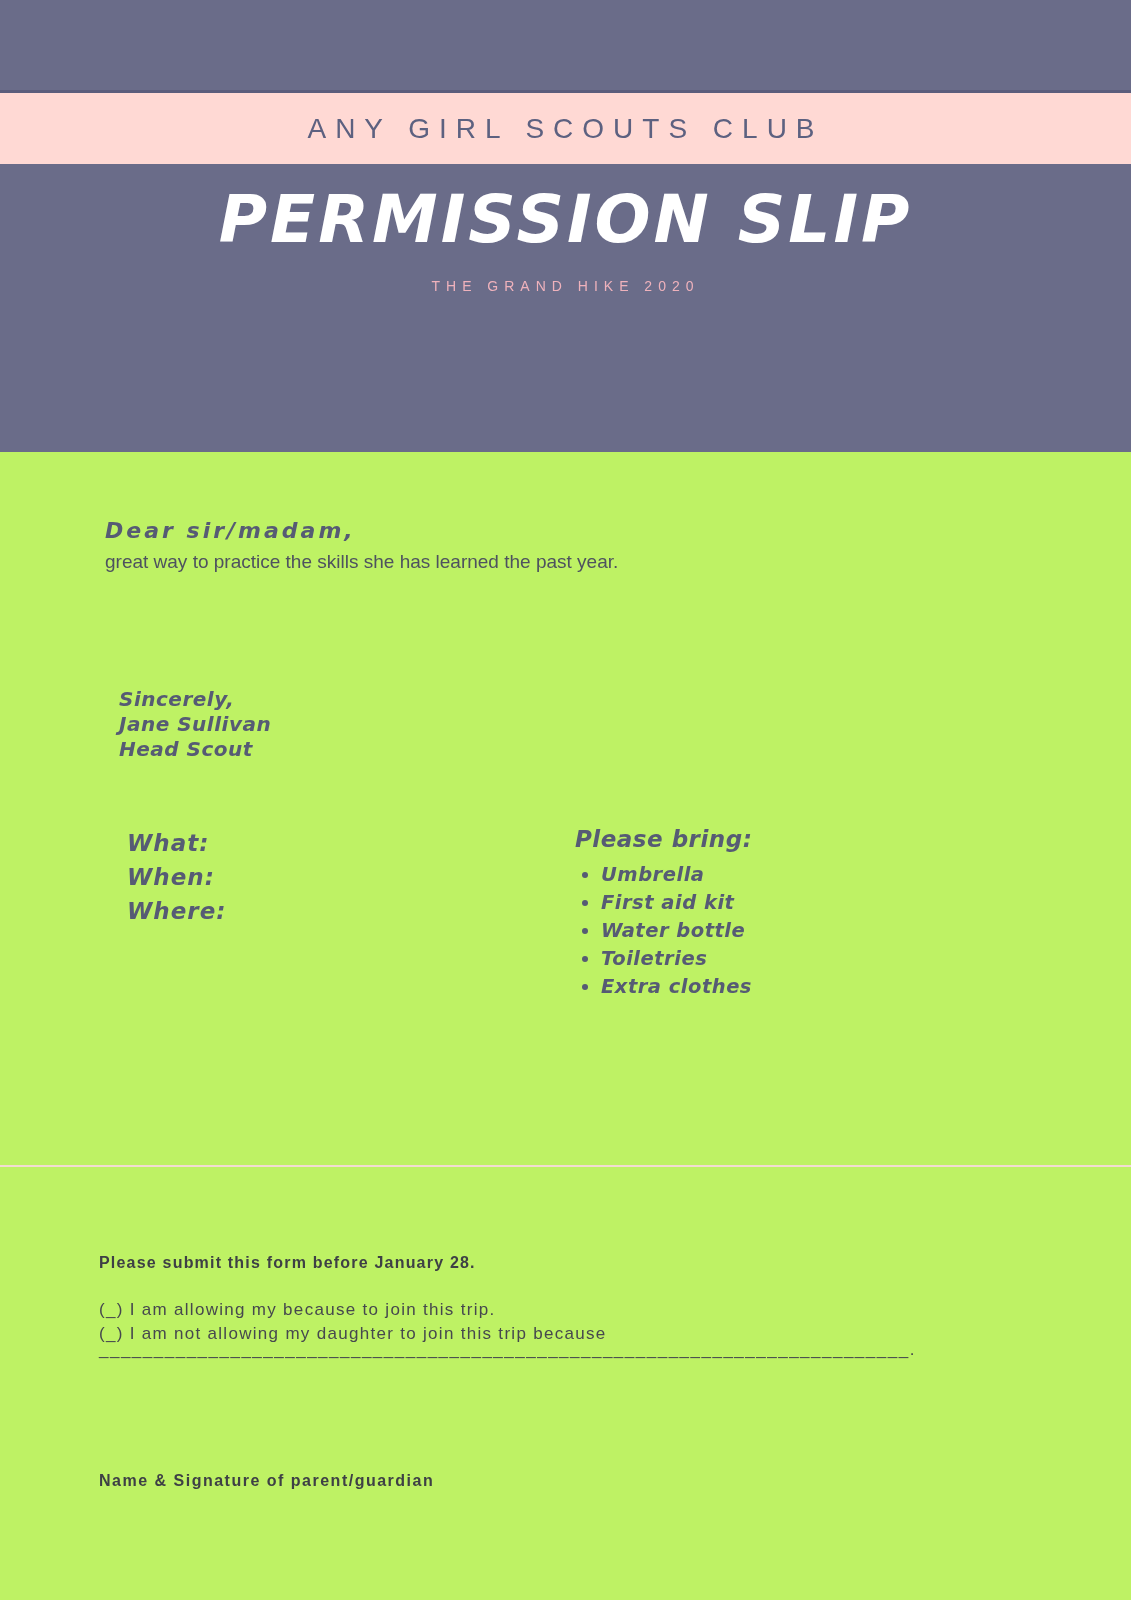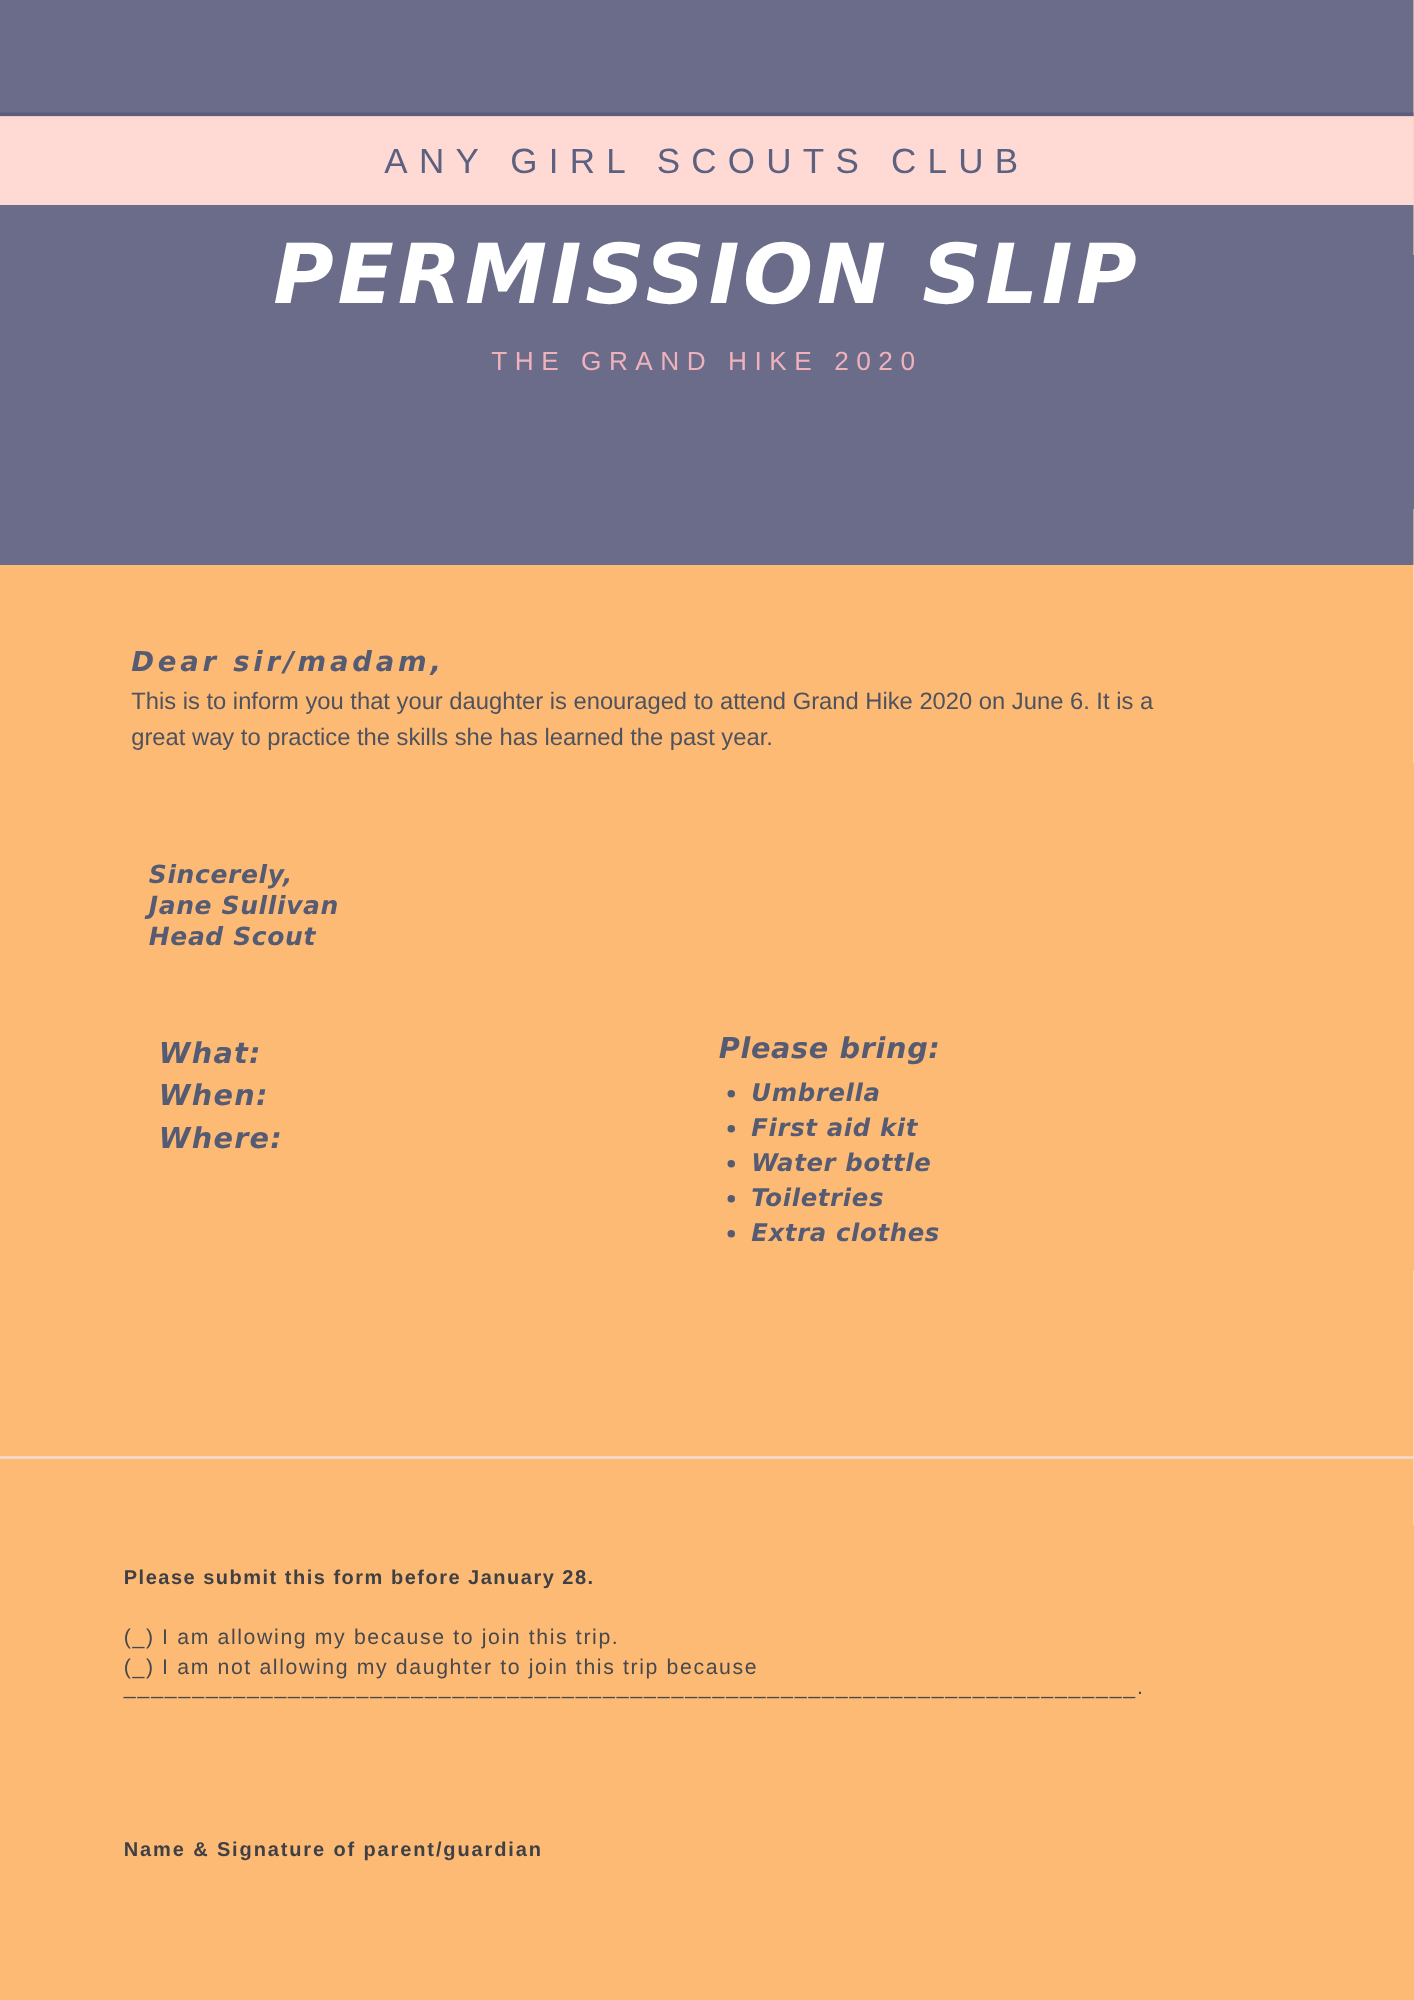--- a/index.html
+++ b/index.html
@@ -3,21 +3,21 @@
 <meta charset="utf-8">
 <style>
   * { margin: 0; padding: 0; box-sizing: border-box; }
   html, body { background: #ffffff; }
   body { font-family: "Liberation Sans", sans-serif; }
 
   .page {
     position: relative;
     width: 1131px;
     height: 1600px;
-    background: #fdba74;
+    background: #bef264;
     overflow: hidden;
   }
 
   
   .band-top {
     position: absolute; left: 0; top: 0;
     width: 1131px; height: 93px;
     background: #6a6c89;
   }
   .band-seam {
@@ -50,21 +50,21 @@
     font-family: "DejaVu Sans", sans-serif;
     font-weight: bold;
     font-style: italic;
     font-size: 66px;
     line-height: 80px;
     letter-spacing: 3px;
   }
   .sub-title {
     margin-top: 18px;
     color: #efb2bc;
-    font-size: 21px;
+    font-size: 14px;
     letter-spacing: 6px;
     font-weight: 400;
     text-align: center;
   }
 
   
   .hand {
     font-family: "DejaVu Sans", sans-serif;
     font-weight: bold;
     font-style: italic;
@@ -156,21 +156,20 @@
   </div>
 
   <div class="band-title">
     <div class="main-title">PERMISSION SLIP</div>
     <div class="sub-title">THE GRAND HIKE 2020</div>
   </div>
 
   <div class="salutation hand">Dear sir/madam,</div>
 
   <div class="para1">
-    <div>This is to inform you that your daughter is enouraged to attend Grand Hike 2020 on June 6. It is a</div>
     <div>great way to practice the skills she has learned the past year.</div>
   </div>
 
 
   <div class="closing hand">
     <div>Sincerely,</div>
     <div>Jane Sullivan</div>
     <div>Head Scout</div>
   </div>
 

